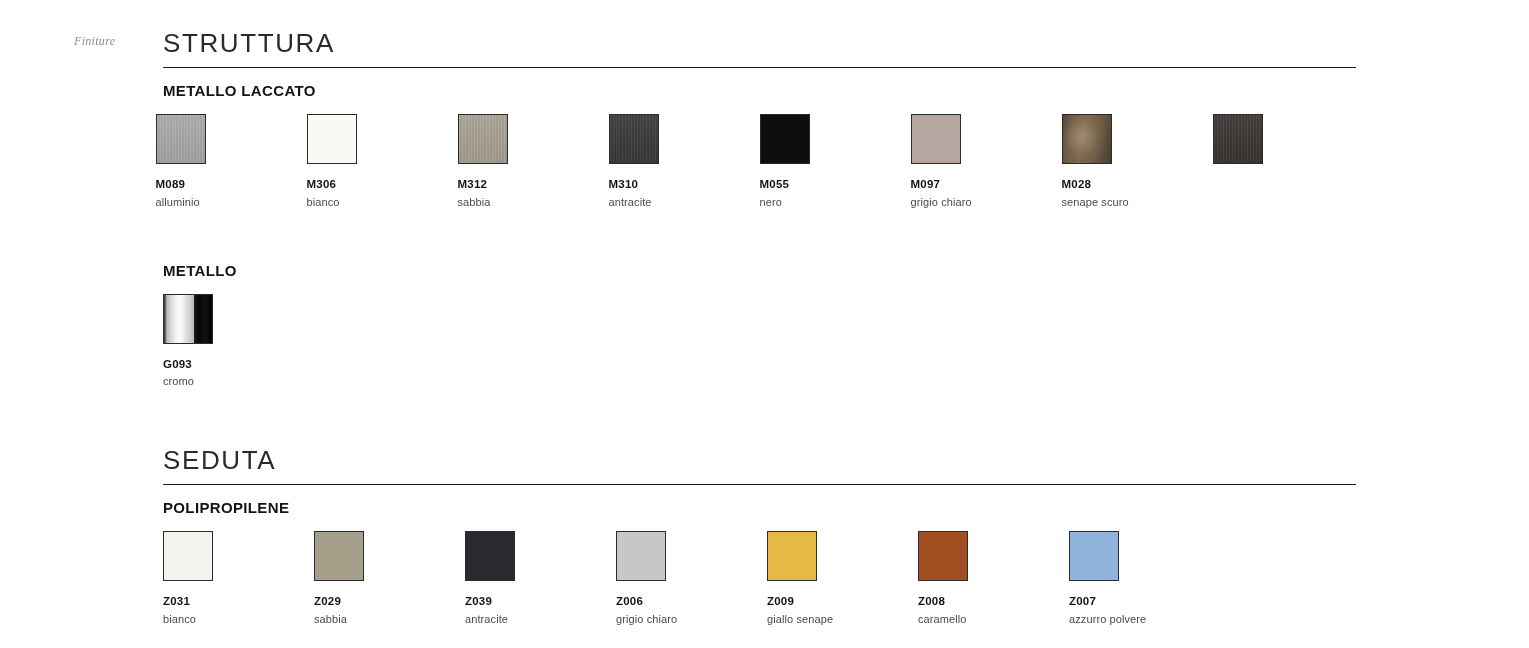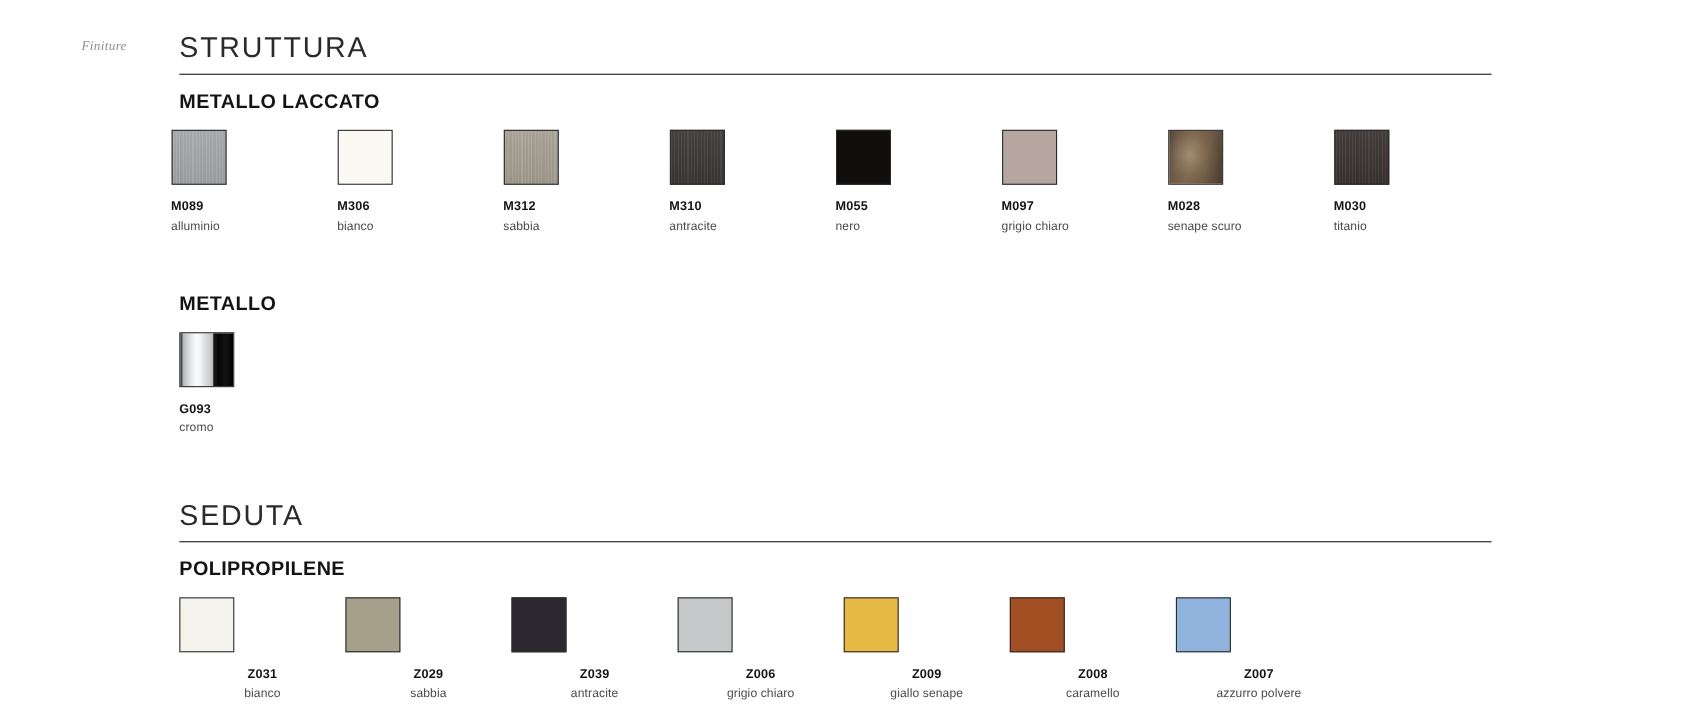--- a/index.html
+++ b/index.html
@@ -52,21 +52,21 @@
     font-family: "Liberation Sans", sans-serif;
   }
   .section-rule {
     height: 1px;
     background: #1d1d1d;
     width: 1193px;
   }
 
   .group { margin-top: 0; }
   .group-title {
-    font-size: 18px;
+    font-size: 15px;
     font-weight: bold;
     letter-spacing: 0.35px;
     color: #141414;
     padding-top: 14px;
   }
 
   
   .swatch-row {
     display: flex;
     flex-direction: row;
@@ -98,21 +98,21 @@
     padding-top: 6px;
   }
 
   
   .chip-wrap { height: 50px; }
   .label-wrap { padding-top: 15px; }
 
   
   .row-metallo-laccato { padding-top: 15px; justify-content: center; }
   .row-metallo { padding-top: 15px; }
-  .row-polipropilene { padding-top: 15px; text-align: center; }
+  .row-polipropilene { padding-top: 15px; }
 
   .gap-between-groups { height: 40px; }
   .gap-between-sections { height: 30px; }
 </style>
 </head>
 <body>
 
 <div class="side-label">Finiture</div>
 
 <div class="content" id="content-root">
@@ -181,24 +181,20 @@
               <div class="swatch-chip" style="background: radial-gradient(80% 90% at 38% 45%, rgba(255, 235, 200, 0.3) 0%, rgba(255, 235, 200, 0.06) 45%, rgba(0, 0, 0, 0) 70%), linear-gradient(100deg, rgb(79, 66, 53) 0%, rgb(107, 88, 68) 18%, rgb(122, 100, 73) 42%, rgb(109, 90, 68) 70%, rgb(73, 61, 49) 100%); border-color: rgb(44, 44, 44);"></div>
             </div>
             <div class="label-wrap">
               <div class="swatch-code">M028</div>
               <div class="swatch-name" style="color: rgb(74, 74, 74);">senape scuro</div>
             </div>
           </div>
           <div class="swatch-cell">
             <div class="chip-wrap">
               <div class="swatch-chip" style="background: repeating-linear-gradient(90deg, rgba(255, 255, 255, 0.055) 0px, rgba(255, 255, 255, 0.055) 1px, rgba(0, 0, 0, 0.043) 1px, rgba(0, 0, 0, 0.043) 3px), linear-gradient(rgba(255, 255, 255, 0.05) 0%, rgba(0, 0, 0, 0.05) 100%), rgb(59, 53, 51); border-color: rgb(44, 44, 44);"></div>
-            </div>
-            <div class="label-wrap">
-              <div class="swatch-code">M030</div>
-              <div class="swatch-name" style="color: rgb(74, 74, 74);">titanio</div>
             </div>
           </div>
         </div>
       </div>
       <div class="gap-between-groups"></div>
       <div class="group">
         <div class="group-title" style="color: rgb(20, 20, 20);">METALLO</div>
         <div class="swatch-row row-metallo">
           <div class="swatch-cell">
             <div class="chip-wrap">

